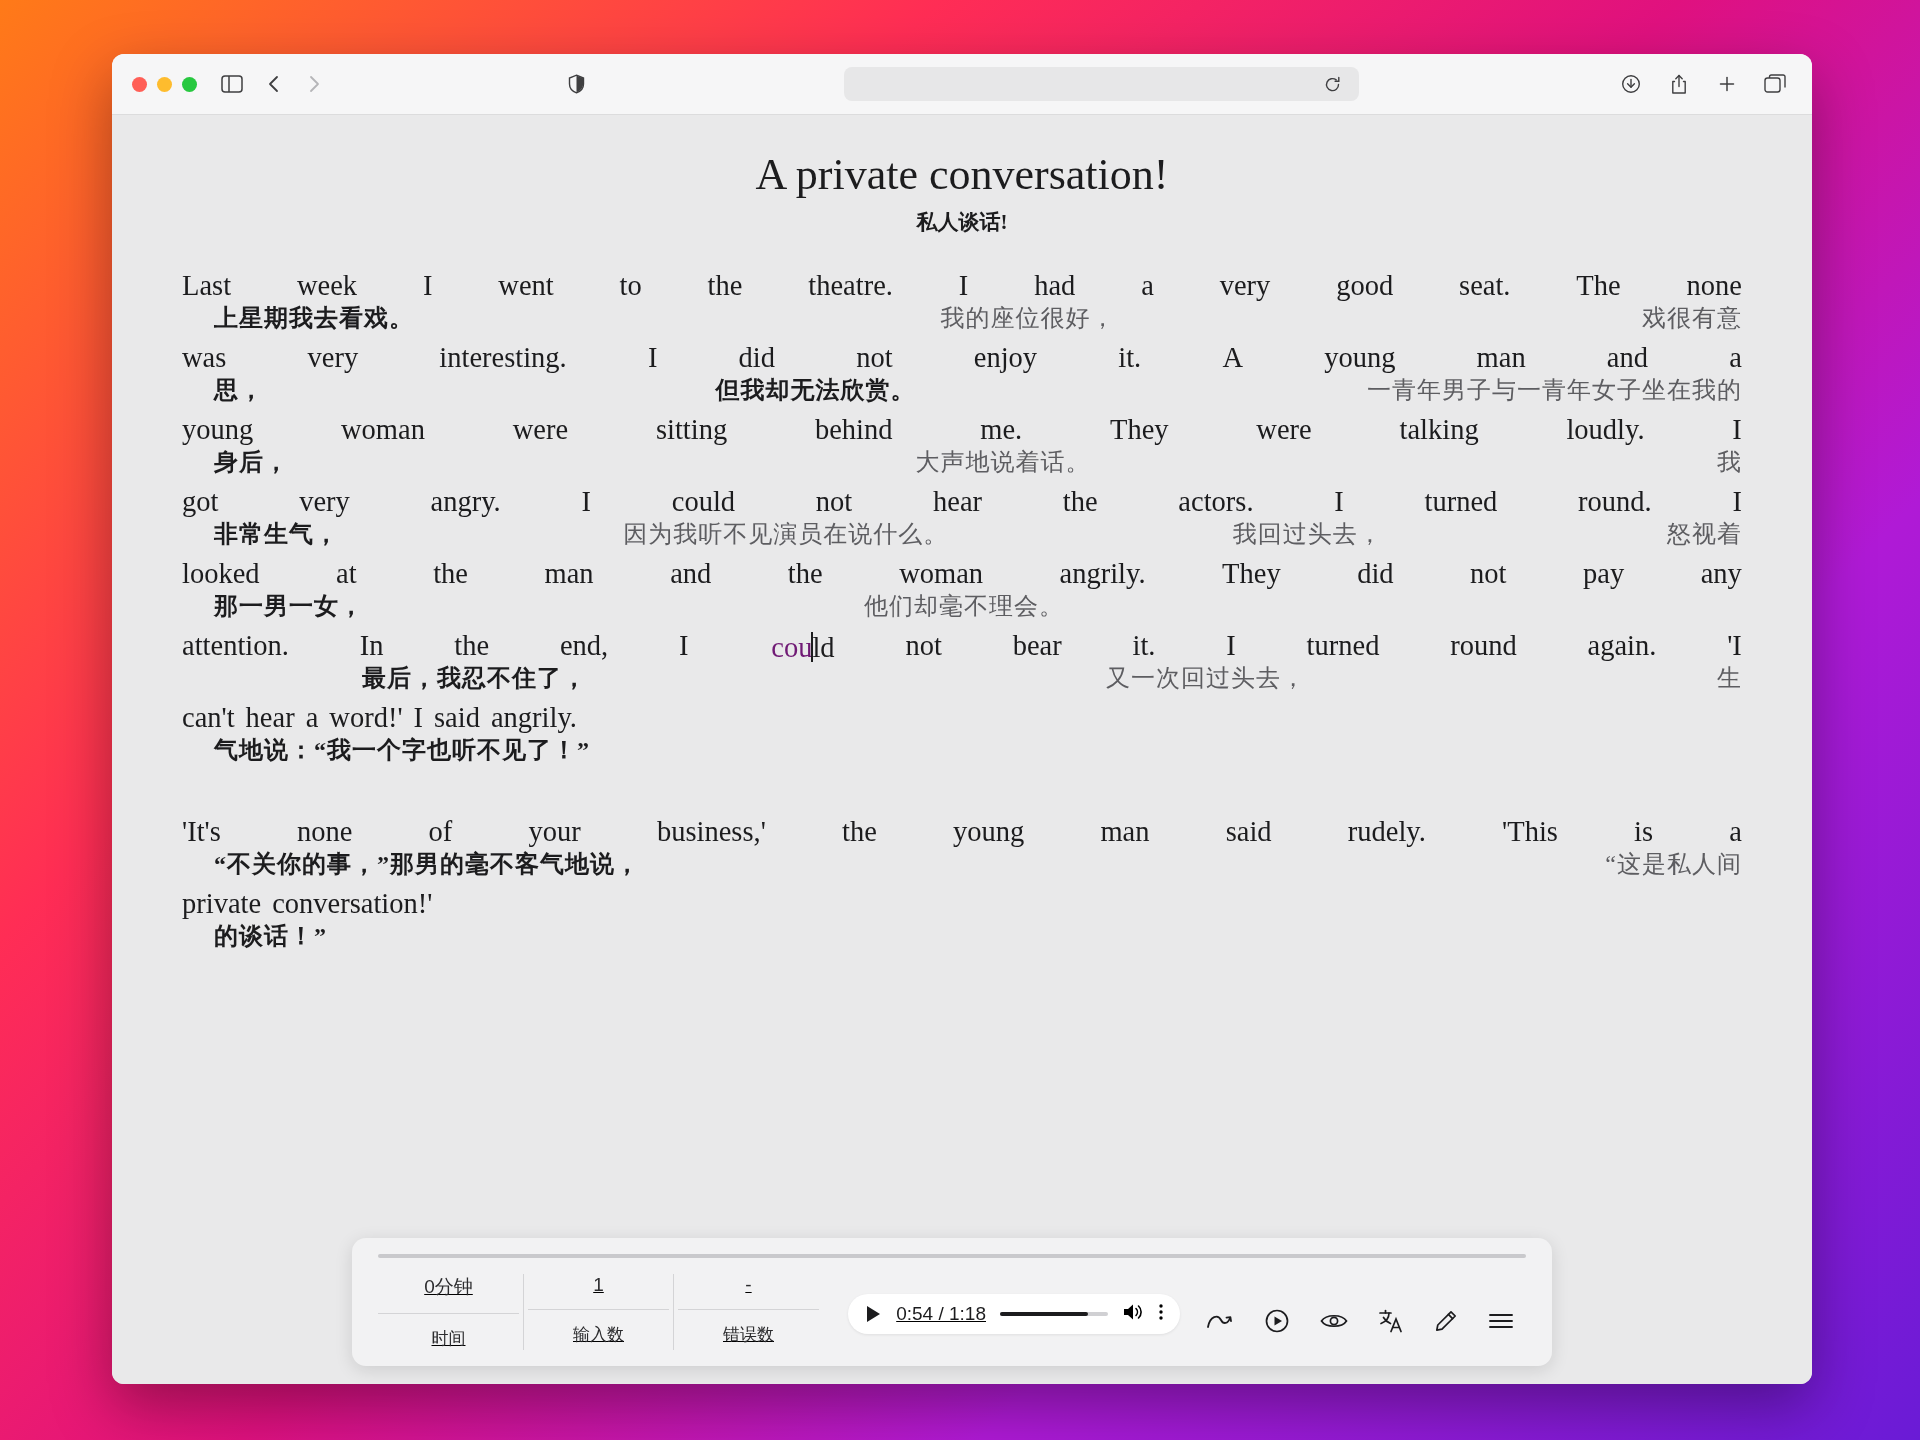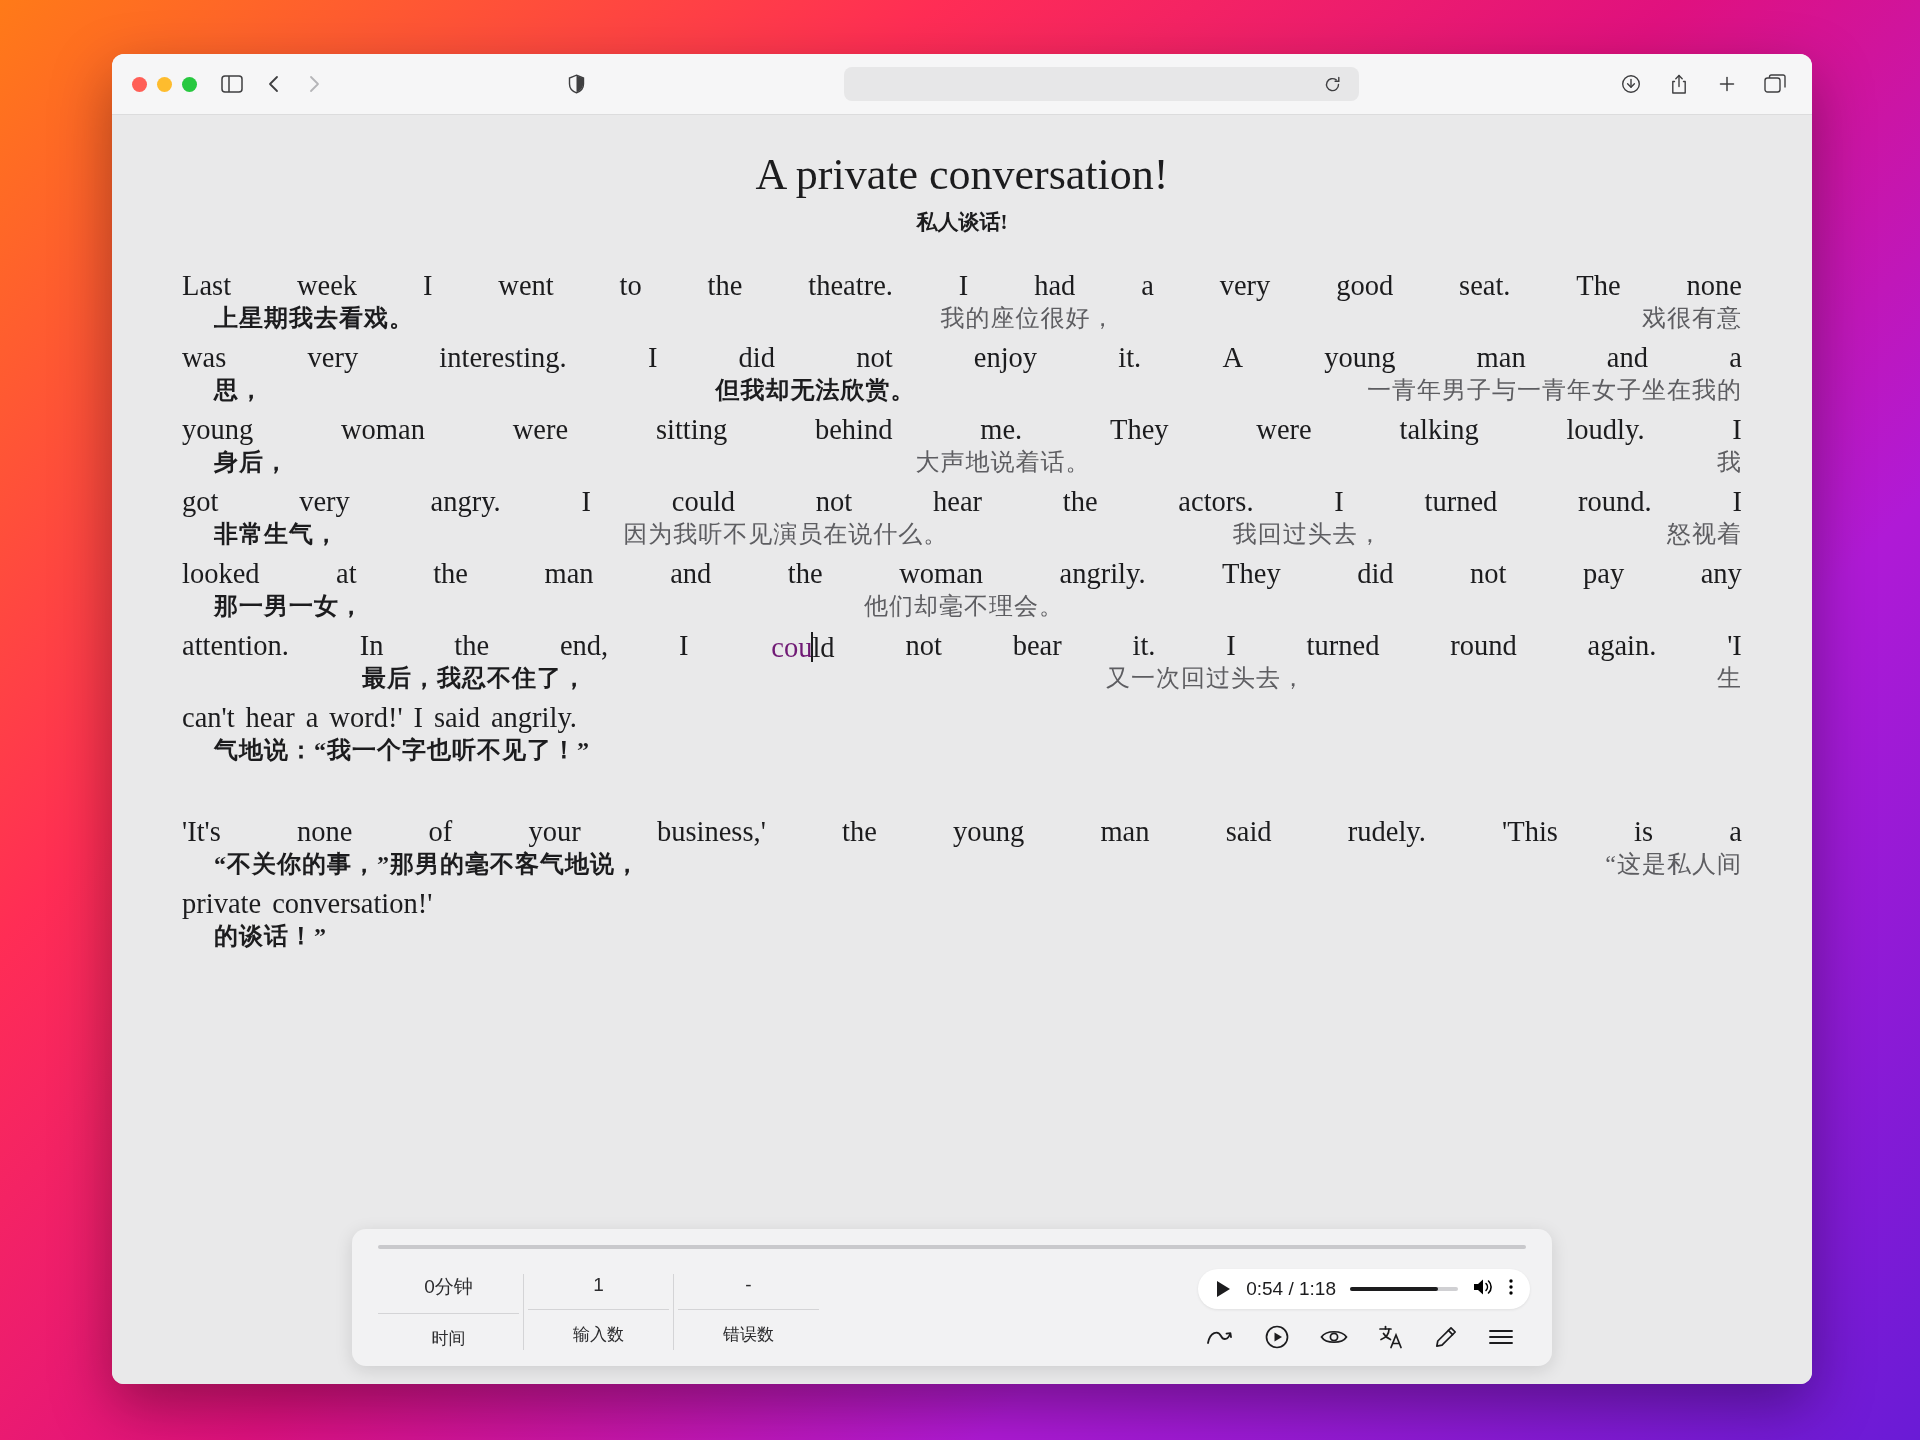--- a/index.html
+++ b/index.html
@@ -171,21 +171,22 @@
     box-sizing: border-box;
   }
   .progress {
     height: 4px;
     background: #c9c9cc;
     border-radius: 2px;
     margin: 2px 4px 16px 4px;
   }
   .bb-row {
     display: flex;
-    align-items: flex-end;
+    align-items: center;
+    text-decoration: underline;
   }
   .stats { display: flex; }
   .stat {
     width: 141px;
     text-align: center;
     border-right: 1px solid #d4d4d6;
     padding: 0 4px;
   }
   .stat:last-child { border-right: none; }
   .stat-value {
@@ -195,23 +196,22 @@
     border-bottom: 1px solid #d4d4d6;
   }
   .stat-label {
     font-size: 17px;
     color: #2c2c2e;
     padding-top: 13px;
   }
   .player-col {
     margin-left: auto;
     display: flex;
-    flex-direction: column;
     align-items: flex-end;
-    gap: 15px;
+    gap: 26px;
     padding-top: 4px;
   }
   .player {
     display: flex;
     align-items: center;
     gap: 14px;
     background: #ffffff;
     border-radius: 22px;
     padding: 8px 16px;
     box-shadow: 0 1px 3px rgba(0,0,0,0.08);

